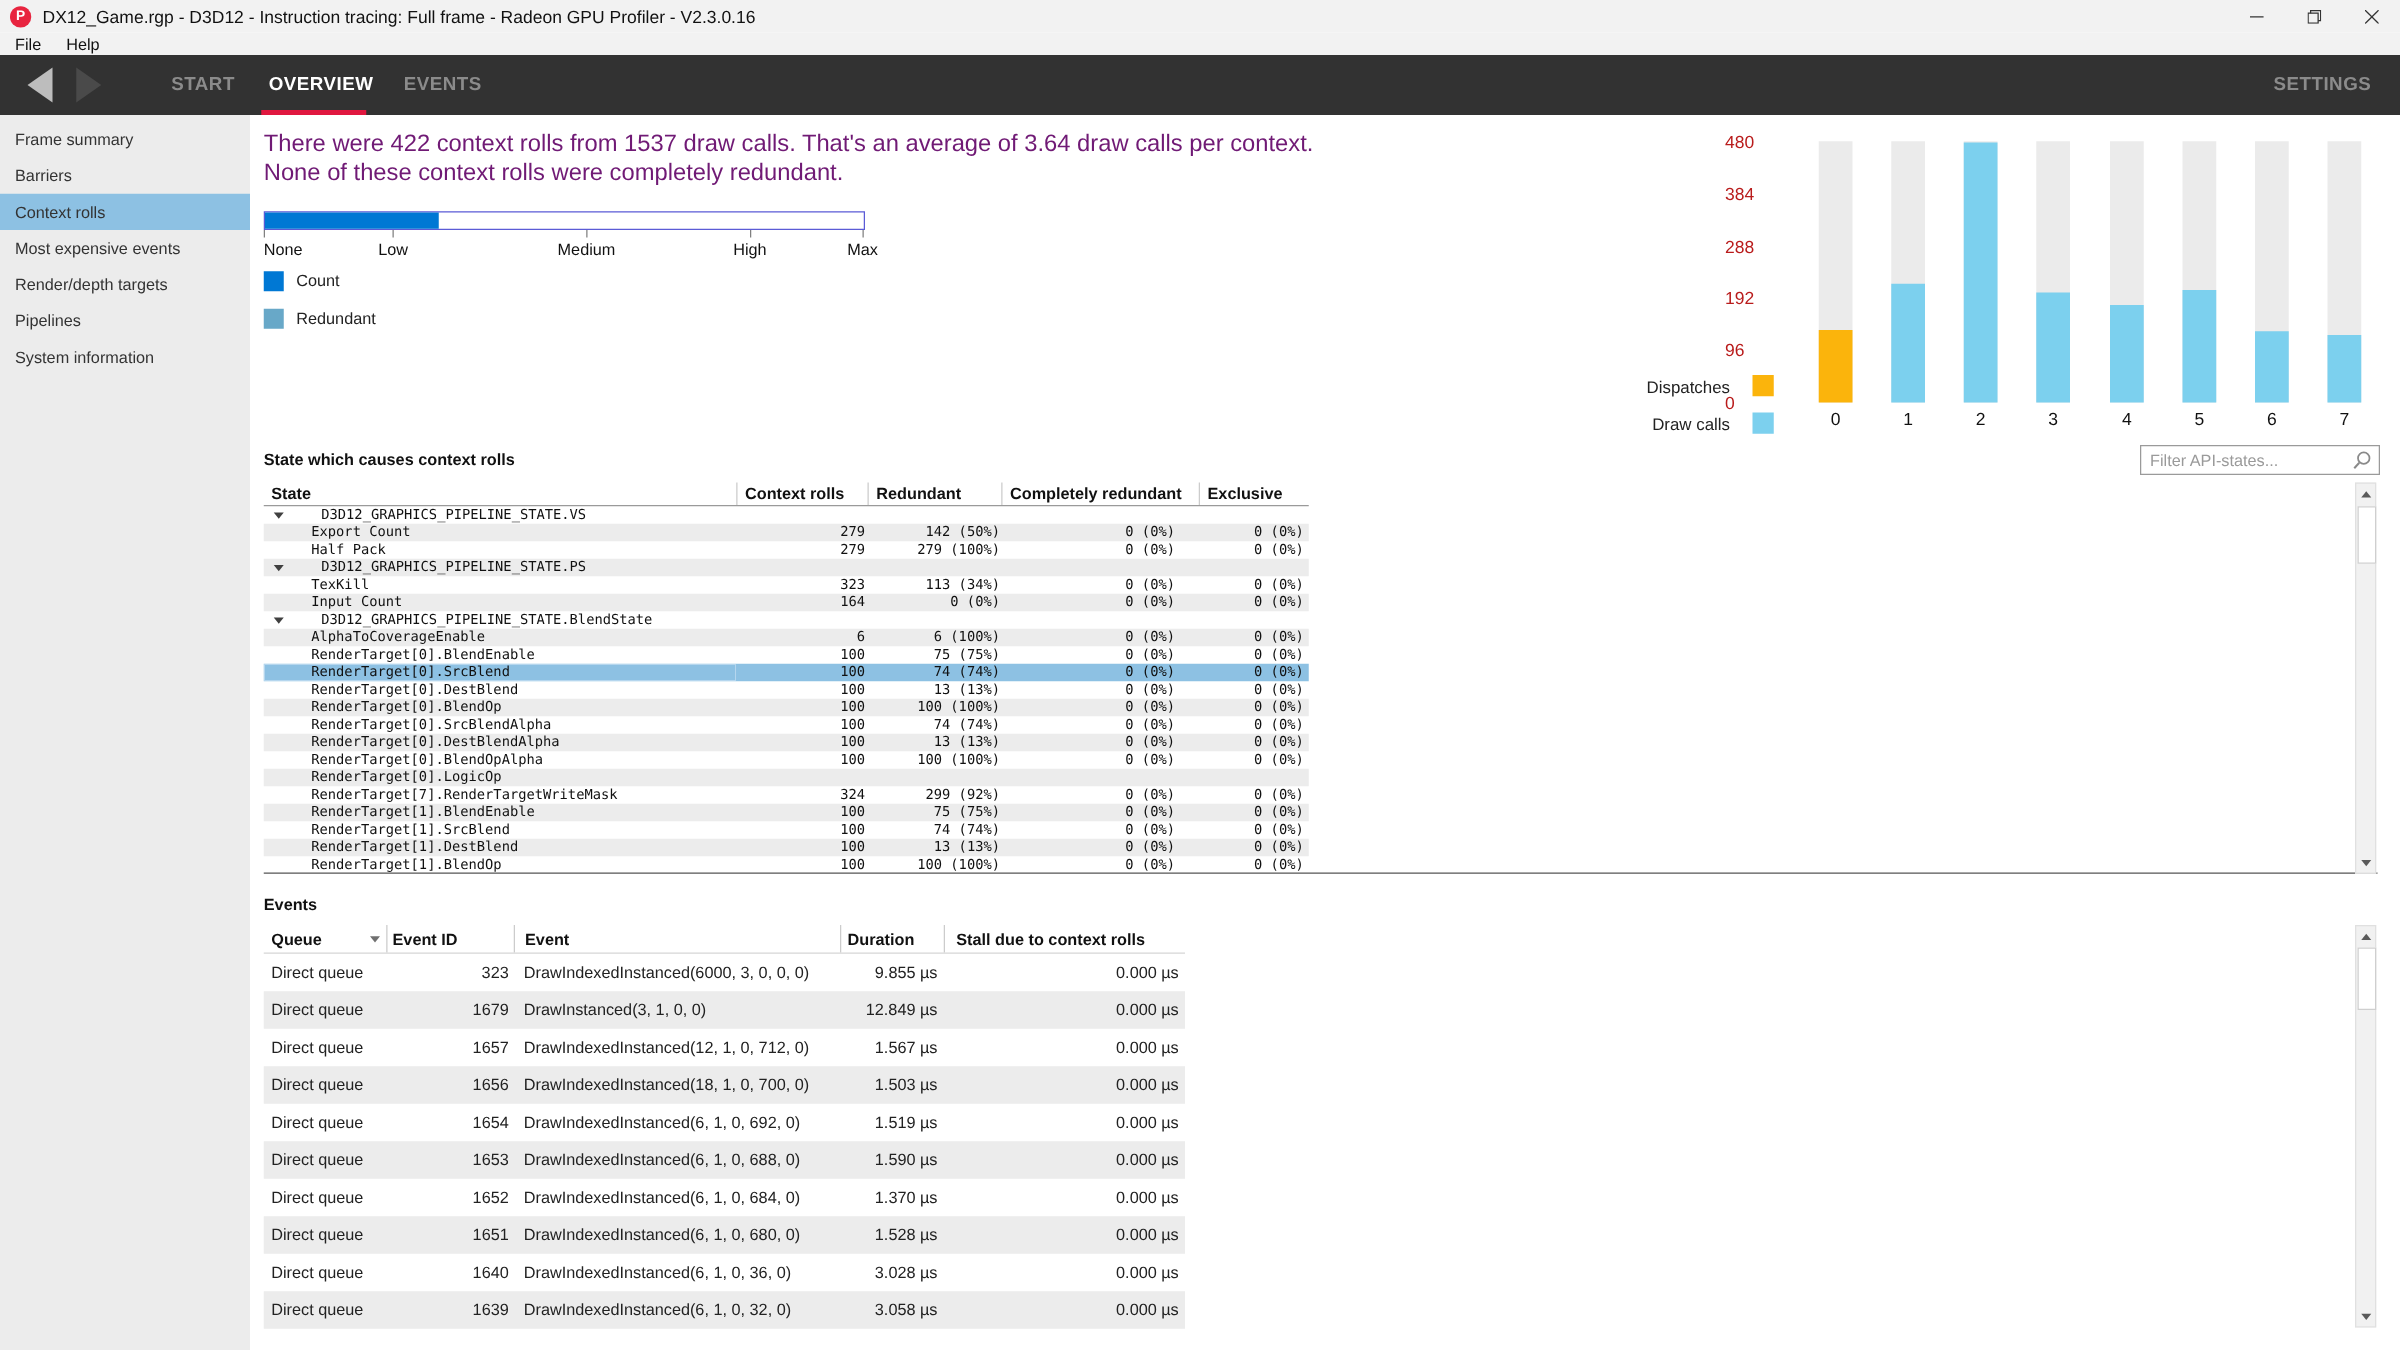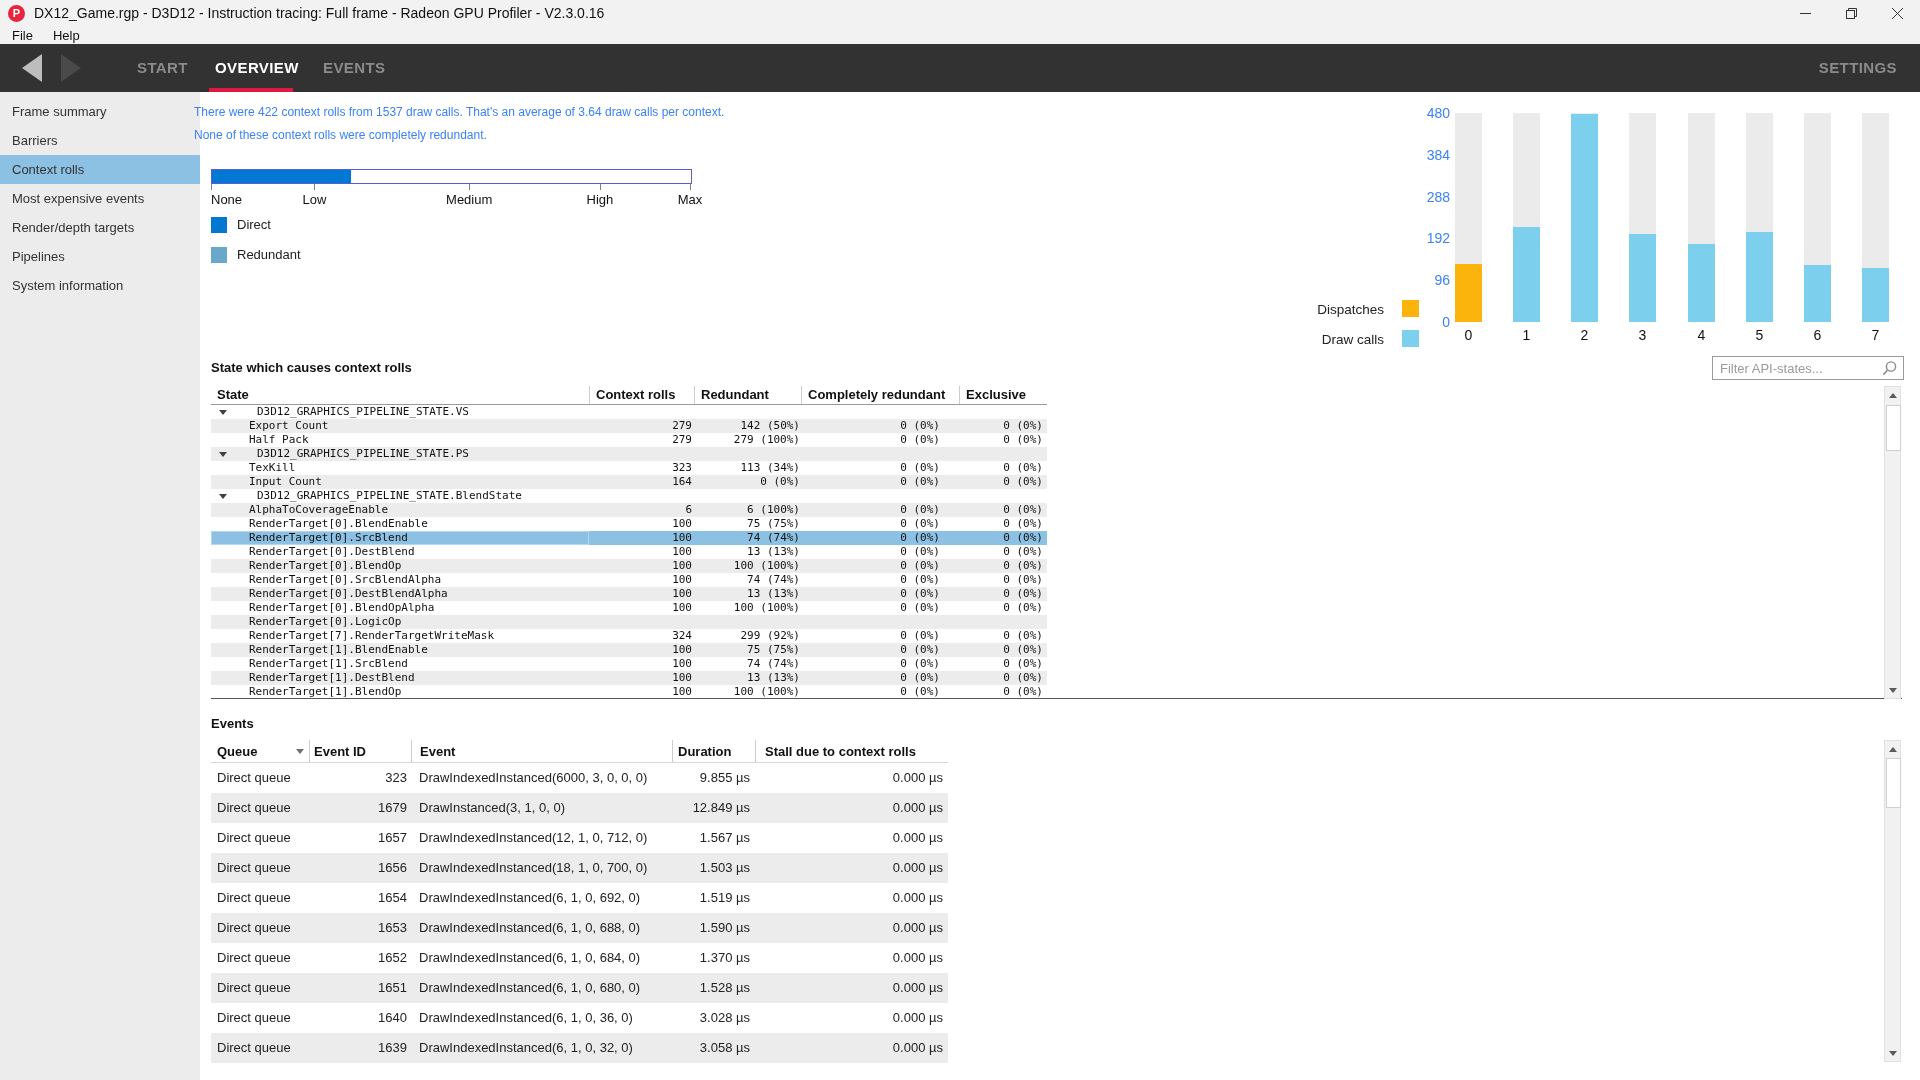--- a/index.html
+++ b/index.html
@@ -32,36 +32,36 @@
   .tab.active{color:#fff;}
   #tab-underline{position:absolute;left:209px;bottom:0;width:84px;height:4px;}
   #settings-tab{position:absolute;right:23px;top:15px;font-size:15px;font-weight:bold;color:#8b8b8b;letter-spacing:.4px;}
 
   
   #sidebar{position:absolute;left:0;top:92px;width:200px;bottom:0;background:#ececec;padding-top:5px;box-sizing:border-box;}
   .side-item{height:29px;line-height:29px;padding-left:12px;font-size:13px;color:#333;}
   .side-item.selected{background:#8dc1e3;}
 
   
-  .sum-line{position:absolute;left:194px;font-size:12px;color:#3b82f6;}
+  .sum-line{position:absolute;left:211px;font-size:19px;color:#701a75;}
 
   
   #slider{position:absolute;left:211px;top:169px;width:479px;height:13px;border:1px solid #5b5bd6;background:#fff;}
   #slider-fill{height:100%;background:#0078d4;}
   .tick{position:absolute;top:184px;width:1px;height:6px;background:#808080;}
   .slider-label{position:absolute;top:192px;font-size:13px;color:#111;white-space:nowrap;}
 
   
   .legend-row{position:absolute;left:211px;display:flex;align-items:center;height:17px;}
   .legend-swatch{width:16px;height:16px;display:inline-block;}
   .legend-label{margin-left:10px;font-size:13px;color:#222;}
 
   
   #chart{position:absolute;left:1280px;top:100px;width:630px;height:255px;}
-  .ytick{position:absolute;left:100px;width:70px;text-align:right;font-size:14px;color:#3b82f6;transform:translateY(-50%);}
+  .ytick{position:absolute;left:100px;width:70px;text-align:left;font-size:14px;color:#b91c1c;transform:translateY(-50%);}
   .bar-track{position:absolute;top:13px;width:27px;height:209px;background:#ebebeb;}
   .bar-fill{position:absolute;left:0;right:0;bottom:0;}
   .xtick{position:absolute;top:227px;width:27px;text-align:center;font-size:14px;color:#111;}
   .chart-legend-row{position:absolute;left:0;display:flex;align-items:flex-end;height:17px;}
   .cl-label{width:104px;text-align:right;font-size:13.5px;color:#222;}
   .cl-swatch{width:17px;height:17px;margin-left:18px;display:inline-block;}
 
   
   #filter-box{position:absolute;left:1712px;top:356px;width:192px;height:24px;border:1px solid #9a9a9a;
               background:#fff;display:flex;align-items:center;box-sizing:border-box;}
@@ -195,21 +195,21 @@
       <div class="slider-label" style="left: 469.181px; transform: translateX(-50%);">Medium</div>
       <div class="tick" style="left: 599.948px;"></div>
       <div class="slider-label" style="left: 599.948px; transform: translateX(-50%);">High</div>
       <div class="tick" style="left: 690px;"></div>
       <div class="slider-label" style="left: 690px; transform: translateX(-50%);">Max</div>
     </div>
 
   <div id="ctx-legend">
       <div class="legend-row" style="top: 216px;">
         <span class="legend-swatch" style="background: rgb(0, 120, 212);"></span>
-        <span class="legend-label">Direct</span>
+        <span class="legend-label">Count</span>
       </div>
       <div class="legend-row" style="top: 246px;">
         <span class="legend-swatch" style="background: rgb(104, 168, 200);"></span>
         <span class="legend-label">Redundant</span>
       </div>
     </div>
 
   <div id="chart">
       <div class="ytick" style="top: 222px;">0</div>
       <div class="ytick" style="top: 180.2px;">96</div>

